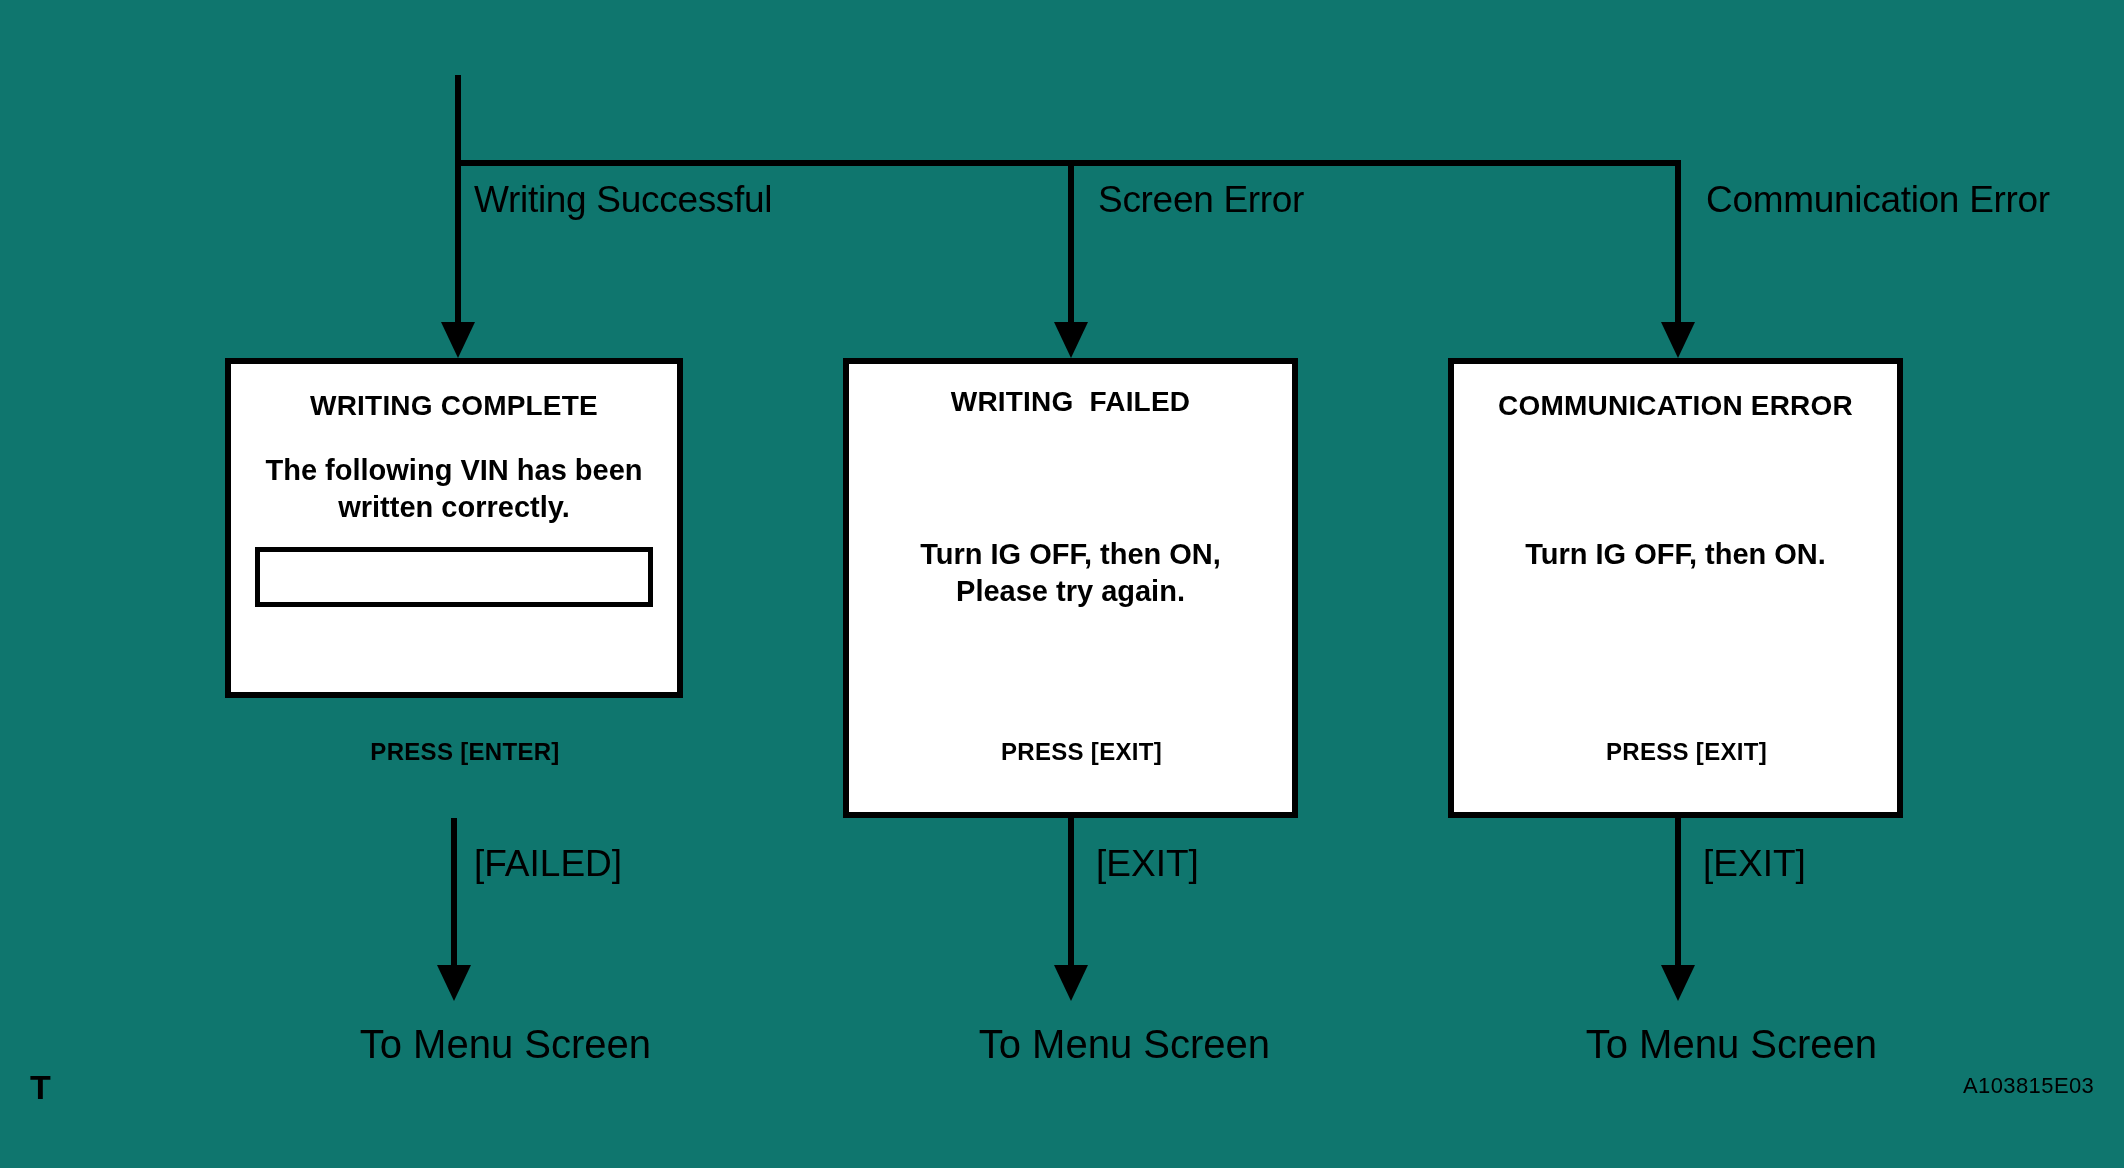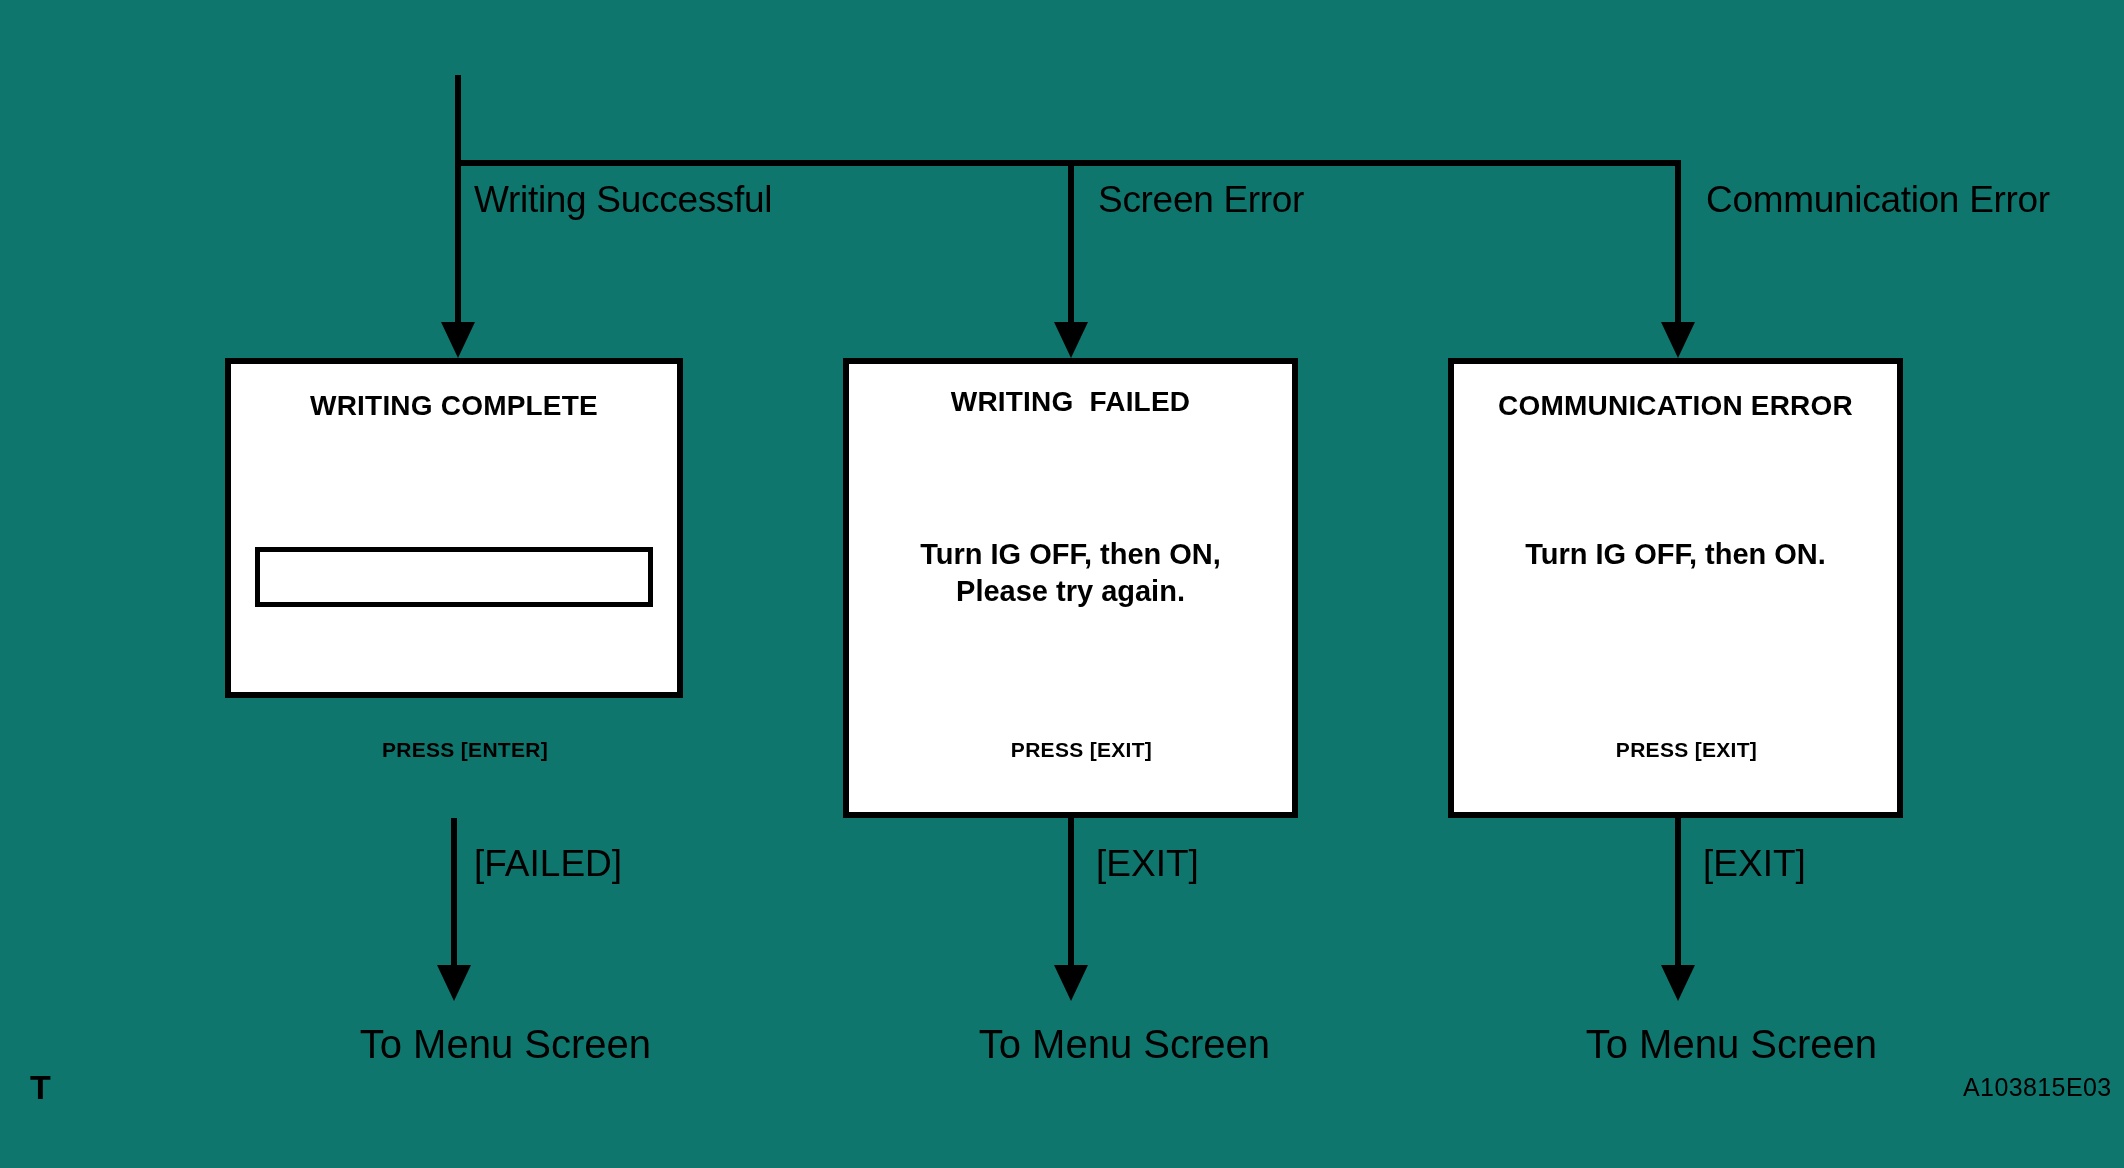--- a/index.html
+++ b/index.html
@@ -93,21 +93,21 @@
     font-weight: bold;
     color: #000000;
     line-height: 1.28;
     white-space: pre-line;
   }
   .screen-footer {
     position: absolute;
     left: 0;
     right: 0;
     text-align: center;
-    font-size: 21px;
+    font-size: 24px;
     font-weight: bold;
     color: #000000;
     letter-spacing: 0.3px;
     padding-left: 22px;
   }
   .vin-field {
     position: absolute;
     box-sizing: border-box;
     border: 5px solid #000000;
     background: #ffffff;
@@ -115,21 +115,21 @@
 
   
   .corner-mark {
     position: absolute;
     font-size: 34px;
     font-weight: bold;
     color: #000000;
   }
   .figure-code {
     position: absolute;
-    font-size: 25px;
+    font-size: 22px;
     font-weight: 400;
     color: #000000;
     letter-spacing: 0.4px;
   }
 </style>
 </head>
 <body>
 
 <div id="canvas">
 
@@ -144,20 +144,22 @@
   <div class="arrowhead" style="left:1054px; top:322px;"></div>
   <div class="branch-label" style="left:1098px; top:179px;">Screen Error</div>
 
   <div class="vline" style="left:1675px; top:160px; height:165px;"></div>
   <div class="arrowhead" style="left:1661px; top:322px;"></div>
   <div class="branch-label" style="left:1706px; top:179px;">Communication Error</div>
 
   <div class="screen-box" style="left:225px; top:358px; width:458px; height:340px;">
     <div class="screen-inner">
       <div class="screen-title" style="top:26px;">WRITING COMPLETE</div>
+      <div class="screen-body" style="top:88px;">The following VIN has been
+written correctly.</div>
       <div class="vin-field" style="left:24px; top:183px; width:398px; height:60px;"></div>
       <div class="screen-footer" style="top:374px;">PRESS [ENTER]</div>
     </div>
   </div>
 
   <div class="screen-box" style="left:843px; top:358px; width:455px; height:460px;">
     <div class="screen-inner">
       <div class="screen-title" style="top:22px;">WRITING  FAILED</div>
       <div class="screen-body" style="top:172px;">Turn IG OFF, then ON,
 Please try again.</div>

